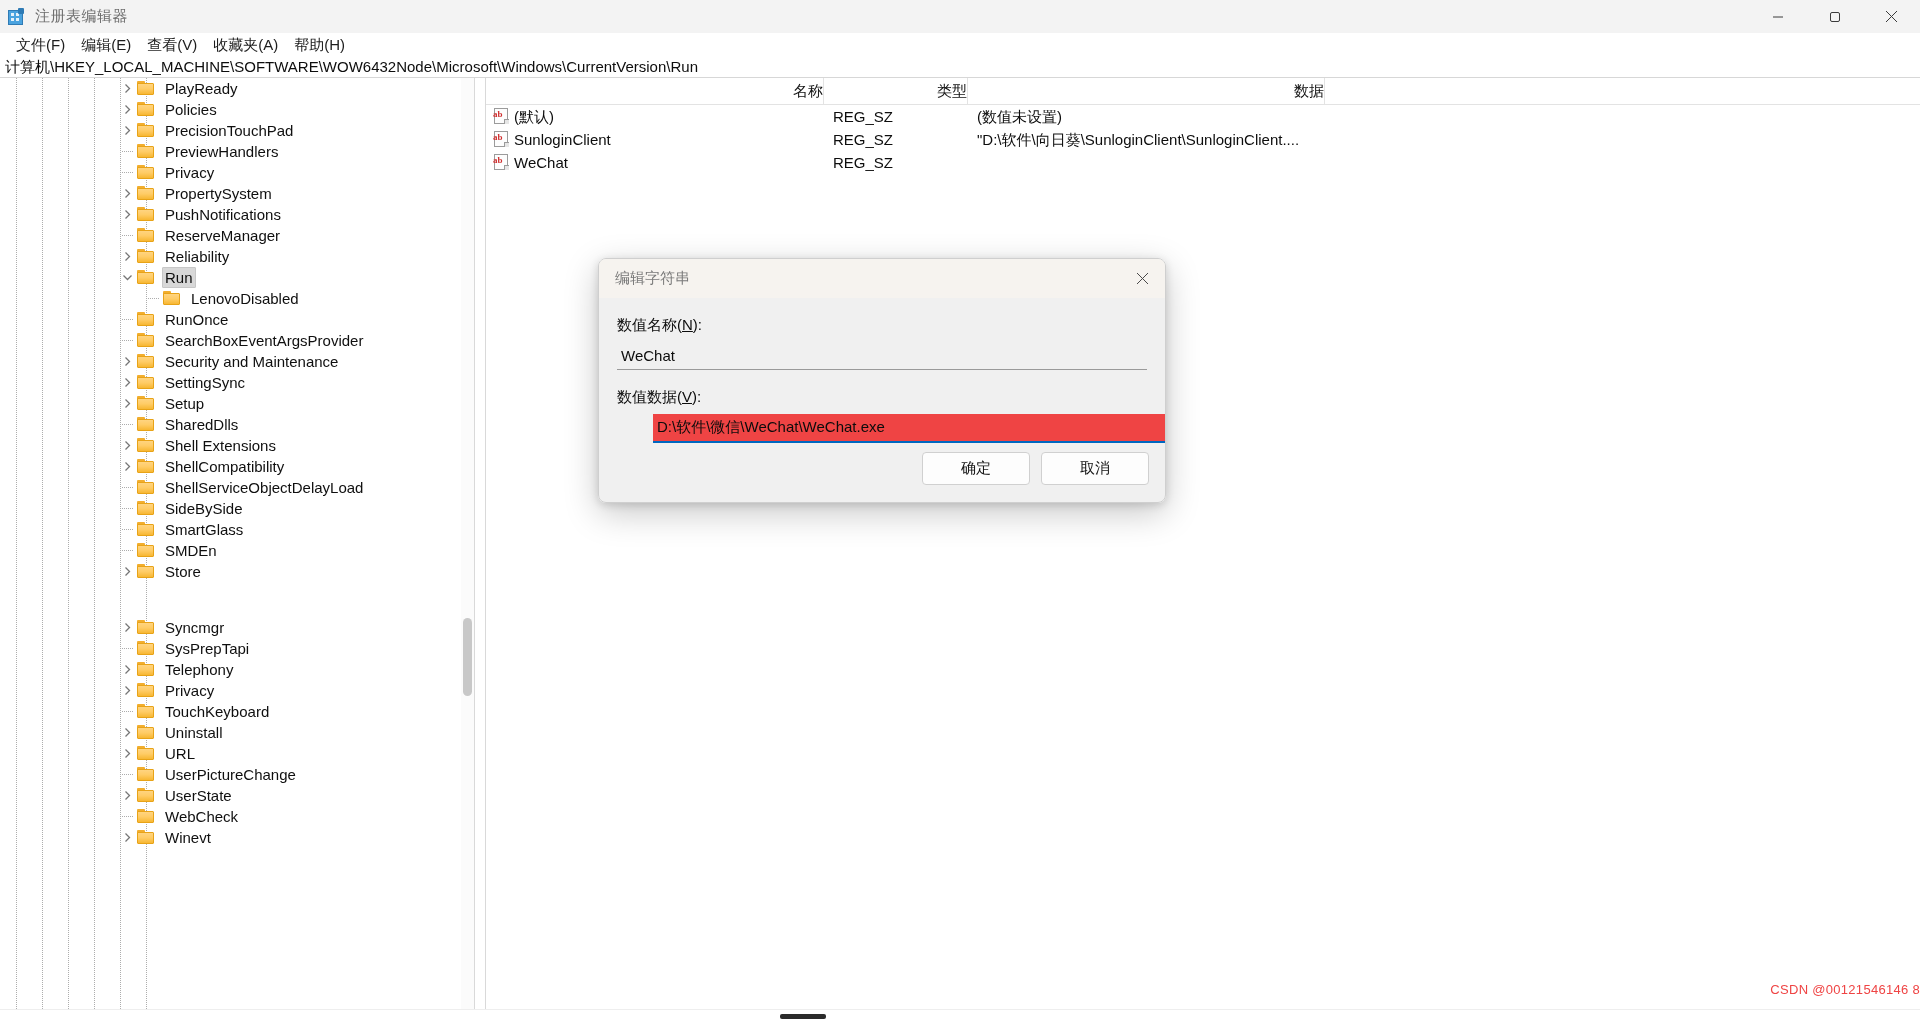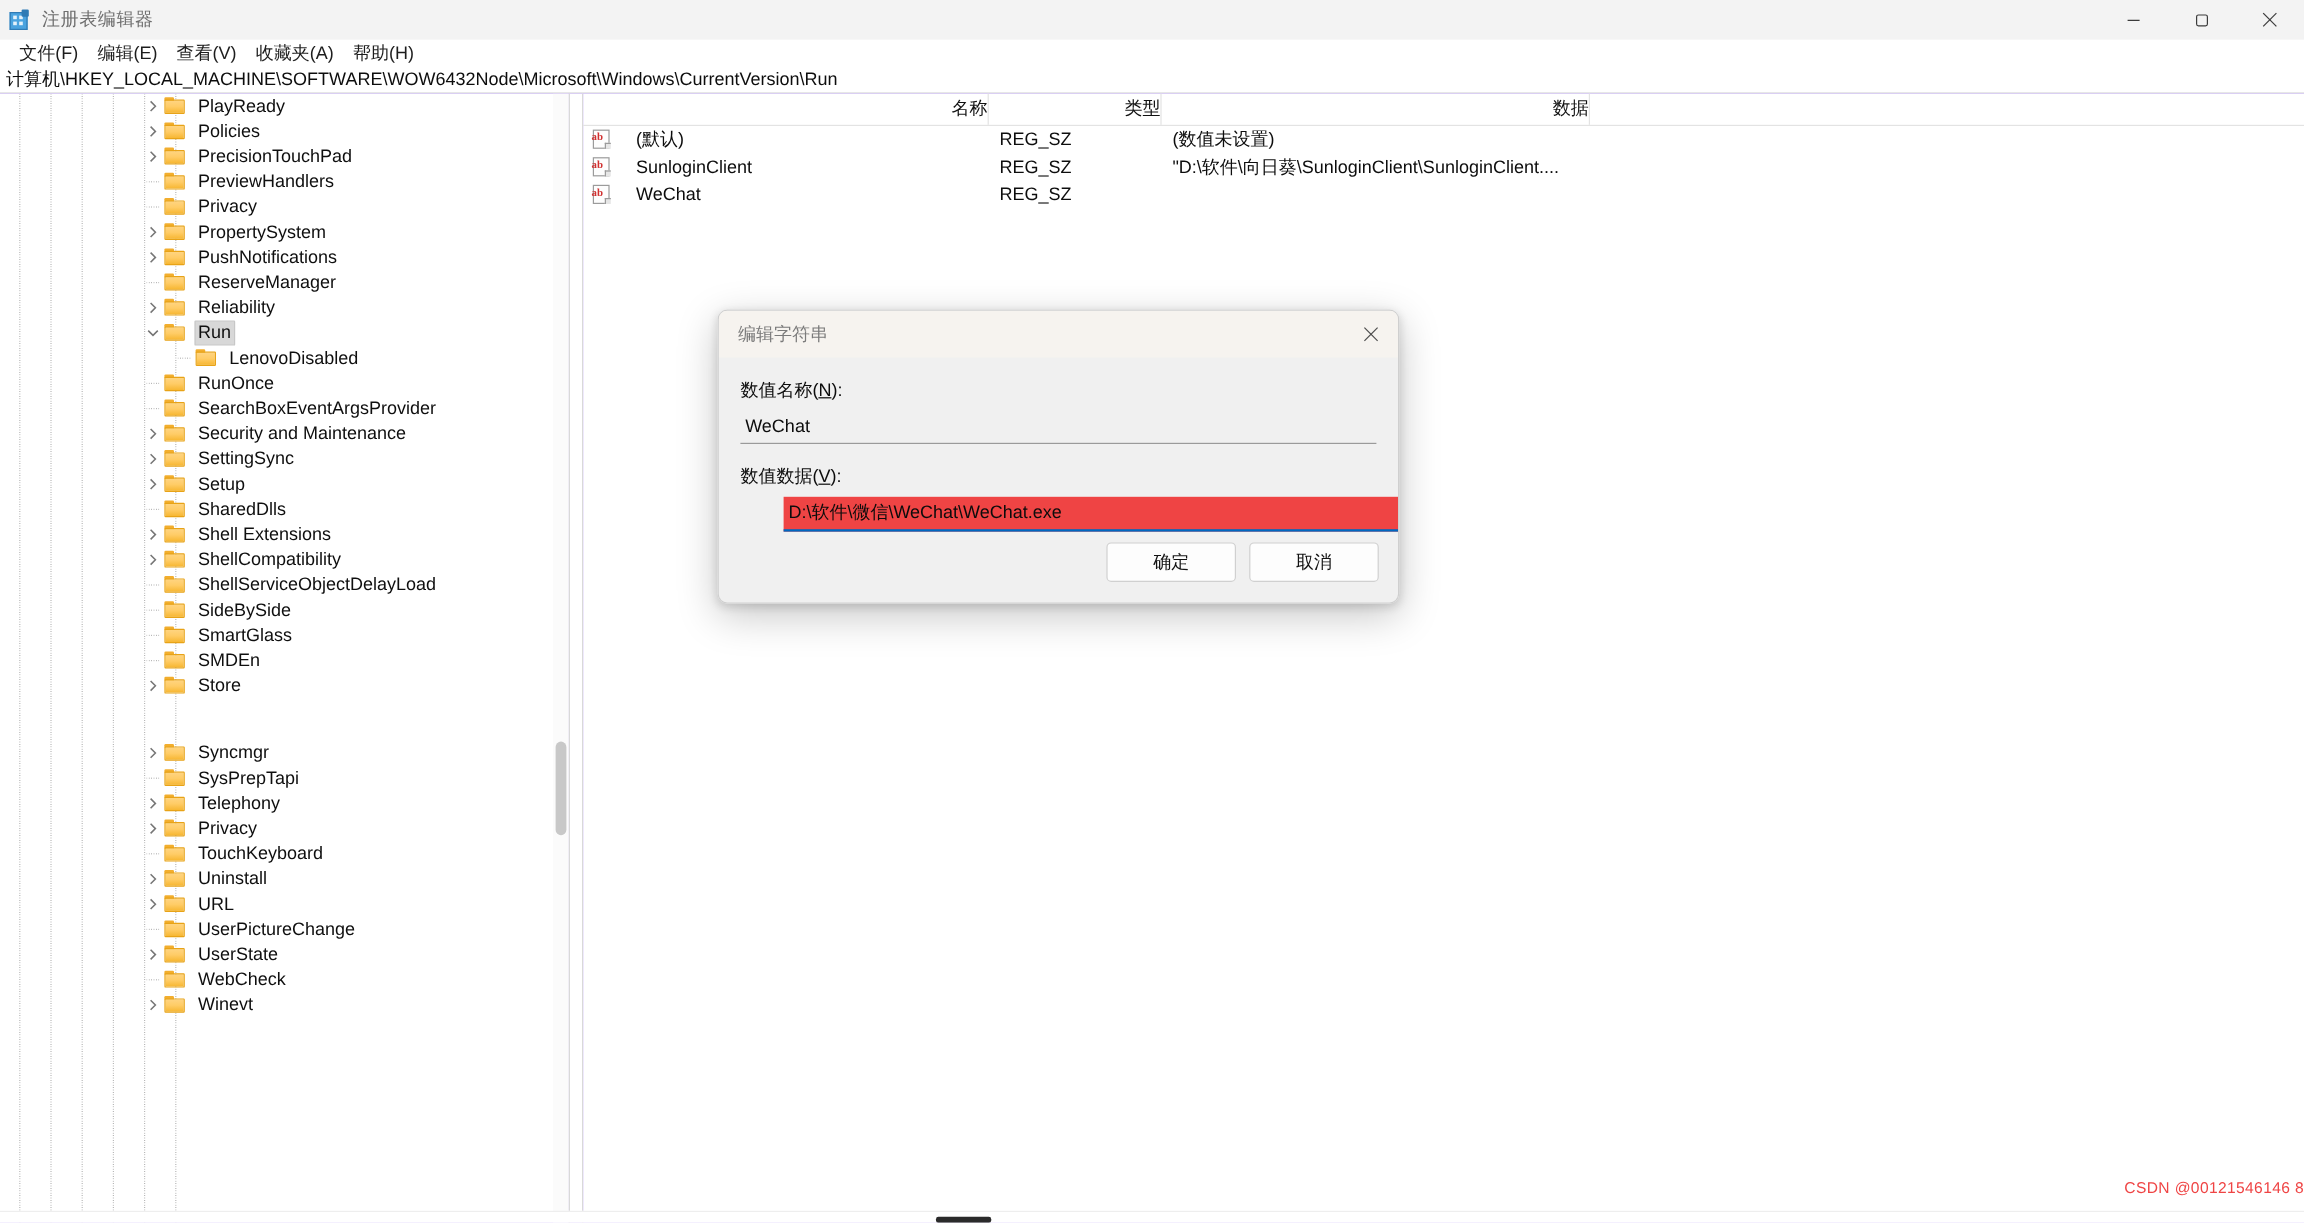--- a/index.html
+++ b/index.html
@@ -121,21 +121,21 @@
     white-space: nowrap;
     line-height: 18px;
   }
 
   
   .main {
     position: absolute;
     top: 78px; left: 0;
     width: 1920px;
     height: 941px;
-    background: #8b5cf6;
+    background: #404040;
   }
 
   
   .tree-pane {
     position: absolute;
     left: 0; top: 0;
     width: 474px;
     height: 941px;
     overflow: hidden;
     background: #fff;
@@ -301,21 +301,21 @@
     width: 338px;
     display: flex;
     align-items: center;
     padding-left: 7px;
   }
   .cell-type { width: 144px; padding-left: 9px; }
   .cell-data { width: 520px; padding-left: 9px; }
   .ab-icon {
     width: 17px; height: 17px;
     flex: none;
-    margin-right: 20px;
+    margin-right: 4px;
     position: relative;
   }
   .ab-icon .page {
     position: absolute;
     left: 1px; top: 0;
     width: 14px; height: 16px;
     background: #fdfdfd;
     border: 1px solid #9b9b9b;
     box-sizing: border-box;
   }

